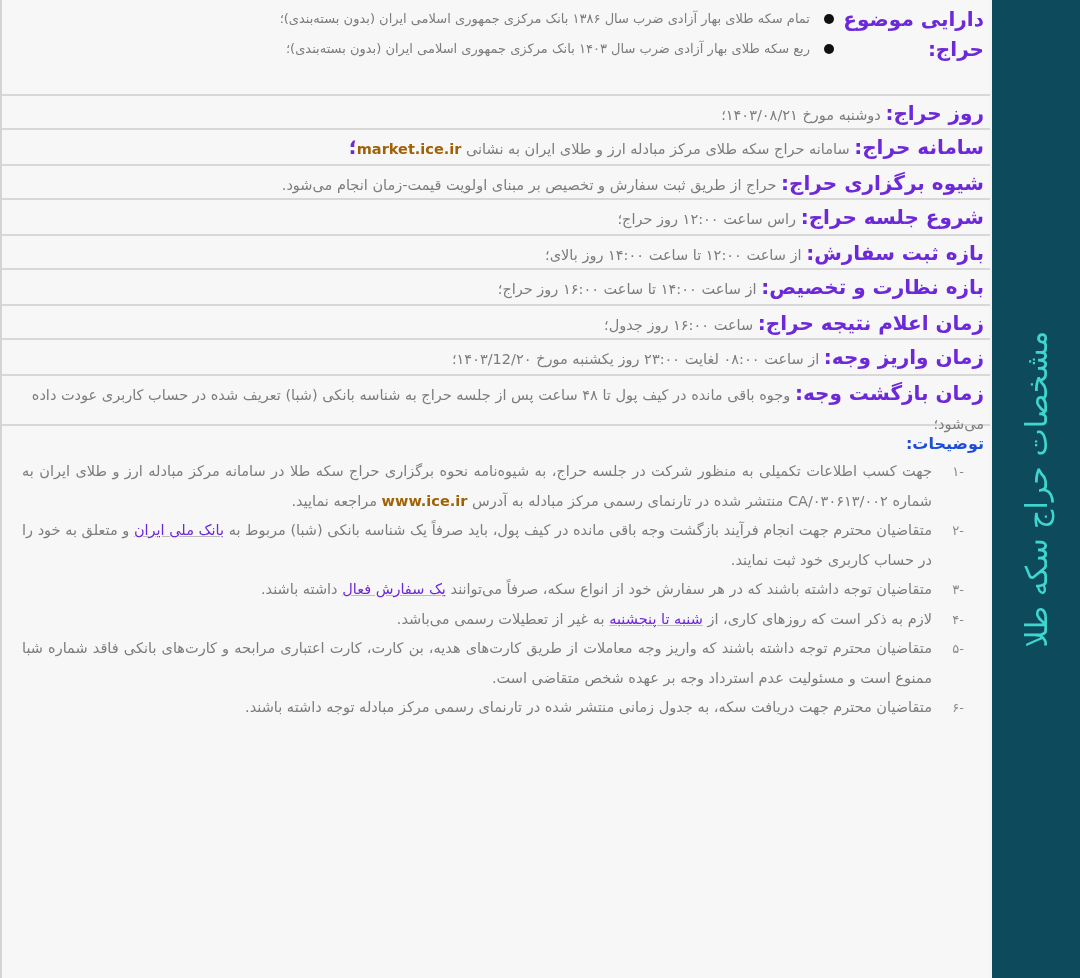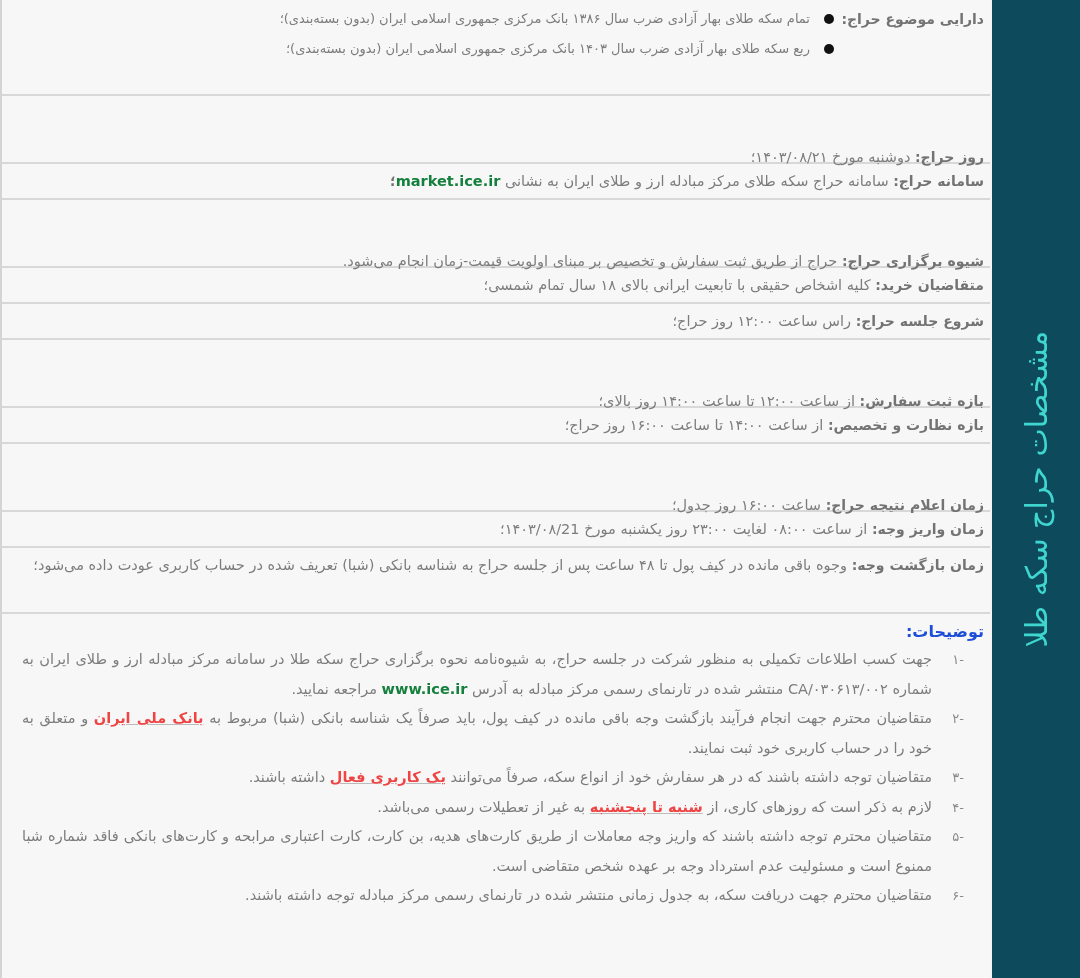--- a/index.html
+++ b/index.html
@@ -30,37 +30,37 @@
     box-sizing:border-box;
   }
   .row {
     border-bottom:2px solid #d8d8d8;
     padding:3px 6px 3px 10px;
     box-sizing:border-box;
     font-size:14.5px;
     line-height:28px;
     color:#7c7c7c;
   }
-  .label { color:#737373; font-weight:bold; font-size:14px; }
-  .link { color:#15803d; font-weight:bold; font-family:"DejaVu Sans", sans-serif; direction:ltr; unicode-bidi:embed; }
+  .label { color:#6d28d9; font-weight:bold; font-size:20px; }
+  .link { color:#a16207; font-weight:bold; font-family:"DejaVu Sans", sans-serif; direction:ltr; unicode-bidi:embed; }
   .row-assets { display:flex; align-items:flex-start; height:96px; padding-top:4px; }
   .assets-label { width:150px; flex:none; line-height:30px; }
   .bullets { list-style:none; margin:0; padding:0; font-size:13px; line-height:30px; }
   .bullets li { display:flex; align-items:center; }
   .bullet-dot { width:10px; height:10px; border-radius:50%; background:#111; margin-left:14px; flex:none; }
-  .r34 { height:24px;margin-top:44px; }
+  .r34 { height:34px; }
   .r36 { height:36px; }
-  .r56 { height:66px; line-height:29px; }
+  .r56 { height:50px; line-height:29px; }
   .notes { padding:8px 6px 0 10px; font-size:14.5px; color:#7c7c7c; }
   .notes-title { color:#1d4ed8; font-weight:bold; font-size:16px; margin-bottom:4px; }
   .notes ol { list-style:none; margin:0; padding:0; }
   .notes li { display:flex; line-height:29.5px; text-align:justify; }
   .note-num { width:52px; flex:none; text-align:center; color:#8a8a8a; font-size:13px; }
   .note-text { flex:1; padding-left:10px; }
-  .em { color:#ef4444; font-weight:bold; text-decoration:underline; text-decoration-color:#bbb; }
+  .em { color:#6d28d9; font-weight:normal; text-decoration:underline; text-decoration-color:#bbb; }
 </style>
 </head>
 <body>
 
 <div class="sidebar">
   <div class="sidebar-title">مشخصات حراج سکه طلا</div>
 </div>
 
 <div class="main">
 
@@ -87,24 +87,20 @@
     <span class="label">سامانه حراج:</span>
     <span>سامانه حراج سکه طلای مرکز مبادله ارز و طلای ایران به نشانی</span>
     <span class="link">market.ice.ir</span><span class="label">؛</span>
   </div>
 
   <div class="row r34">
     <span class="label">شیوه برگزاری حراج:</span>
     <span>حراج از طریق ثبت سفارش و تخصیص بر مبنای اولویت قیمت-زمان انجام می‌شود.</span>
   </div>
 
-  <div class="row r36">
-    <span class="label">متقاضیان خرید:</span>
-    <span>کلیه اشخاص حقیقی با تابعیت ایرانی بالای ۱۸ سال تمام شمسی؛</span>
-  </div>
 
 
   <div class="row r36">
     <span class="label">شروع جلسه حراج:</span>
     <span>راس ساعت ۱۲:۰۰ روز حراج؛</span>
   </div>
 
   <div class="row r34">
     <span class="label">بازه ثبت سفارش:</span>
     <span>از ساعت ۱۲:۰۰ تا ساعت ۱۴:۰۰ روز بالای؛</span>
@@ -115,42 +111,42 @@
     <span>از ساعت ۱۴:۰۰ تا ساعت ۱۶:۰۰ روز حراج؛</span>
   </div>
 
   <div class="row r34">
     <span class="label">زمان اعلام نتیجه حراج:</span>
     <span>ساعت ۱۶:۰۰ روز جدول؛</span>
   </div>
 
   <div class="row r36">
     <span class="label">زمان واریز وجه:</span>
-    <span>از ساعت ۰۸:۰۰ لغایت ۲۳:۰۰ روز یکشنبه مورخ ۱۴۰۳/۰۸/21؛</span>
+    <span>از ساعت ۰۸:۰۰ لغایت ۲۳:۰۰ روز یکشنبه مورخ ۱۴۰۳/12/۲۰؛</span>
   </div>
 
   <div class="row r56">
     <span class="label">زمان بازگشت وجه:</span>
     <span>وجوه باقی مانده در کیف پول تا ۴۸ ساعت پس از جلسه حراج به شناسه بانکی (شبا) تعریف شده در حساب کاربری عودت داده می‌شود؛</span>
   </div>
 
   <div class="notes">
     <div class="notes-title">توضیحات:</div>
     <ol>
       <li>
         <span class="note-num">-۱</span>
         <span class="note-text"><span>جهت کسب اطلاعات تکمیلی به منظور شرکت در جلسه حراج، به شیوه‌نامه نحوه برگزاری حراج سکه طلا در سامانه مرکز مبادله ارز و طلای ایران به شماره CA/۰۳۰۶۱۳/۰۰۲ منتشر شده در تارنمای رسمی مرکز مبادله به آدرس</span> <span class="link">www.ice.ir</span> <span>مراجعه نمایید.</span></span>
       </li>
       <li>
         <span class="note-num">-۲</span>
         <span class="note-text"><span>متقاضیان محترم جهت انجام فرآیند بازگشت وجه باقی مانده در کیف پول، باید صرفاً یک شناسه بانکی (شبا) مربوط به</span> <span class="em">بانک ملی ایران</span> <span>و متعلق به خود را در حساب کاربری خود ثبت نمایند.</span></span>
       </li>
       <li>
         <span class="note-num">-۳</span>
-        <span class="note-text"><span>متقاضیان توجه داشته باشند که در هر سفارش خود از انواع سکه، صرفاً می‌توانند</span> <span class="em">یک کاربری فعال</span> <span>داشته باشند.</span></span>
+        <span class="note-text"><span>متقاضیان توجه داشته باشند که در هر سفارش خود از انواع سکه، صرفاً می‌توانند</span> <span class="em">یک سفارش فعال</span> <span>داشته باشند.</span></span>
       </li>
       <li>
         <span class="note-num">-۴</span>
         <span class="note-text"><span>لازم به ذکر است که روزهای کاری، از</span> <span class="em">شنبه تا پنجشنبه</span> <span>به غیر از تعطیلات رسمی می‌باشد.</span></span>
       </li>
       <li>
         <span class="note-num">-۵</span>
         <span class="note-text">متقاضیان محترم توجه داشته باشند که واریز وجه معاملات از طریق کارت‌های هدیه، بن کارت، کارت اعتباری مرابحه و کارت‌های بانکی فاقد شماره شبا ممنوع است و مسئولیت عدم استرداد وجه بر عهده شخص متقاضی است.</span>
       </li>
       <li>

